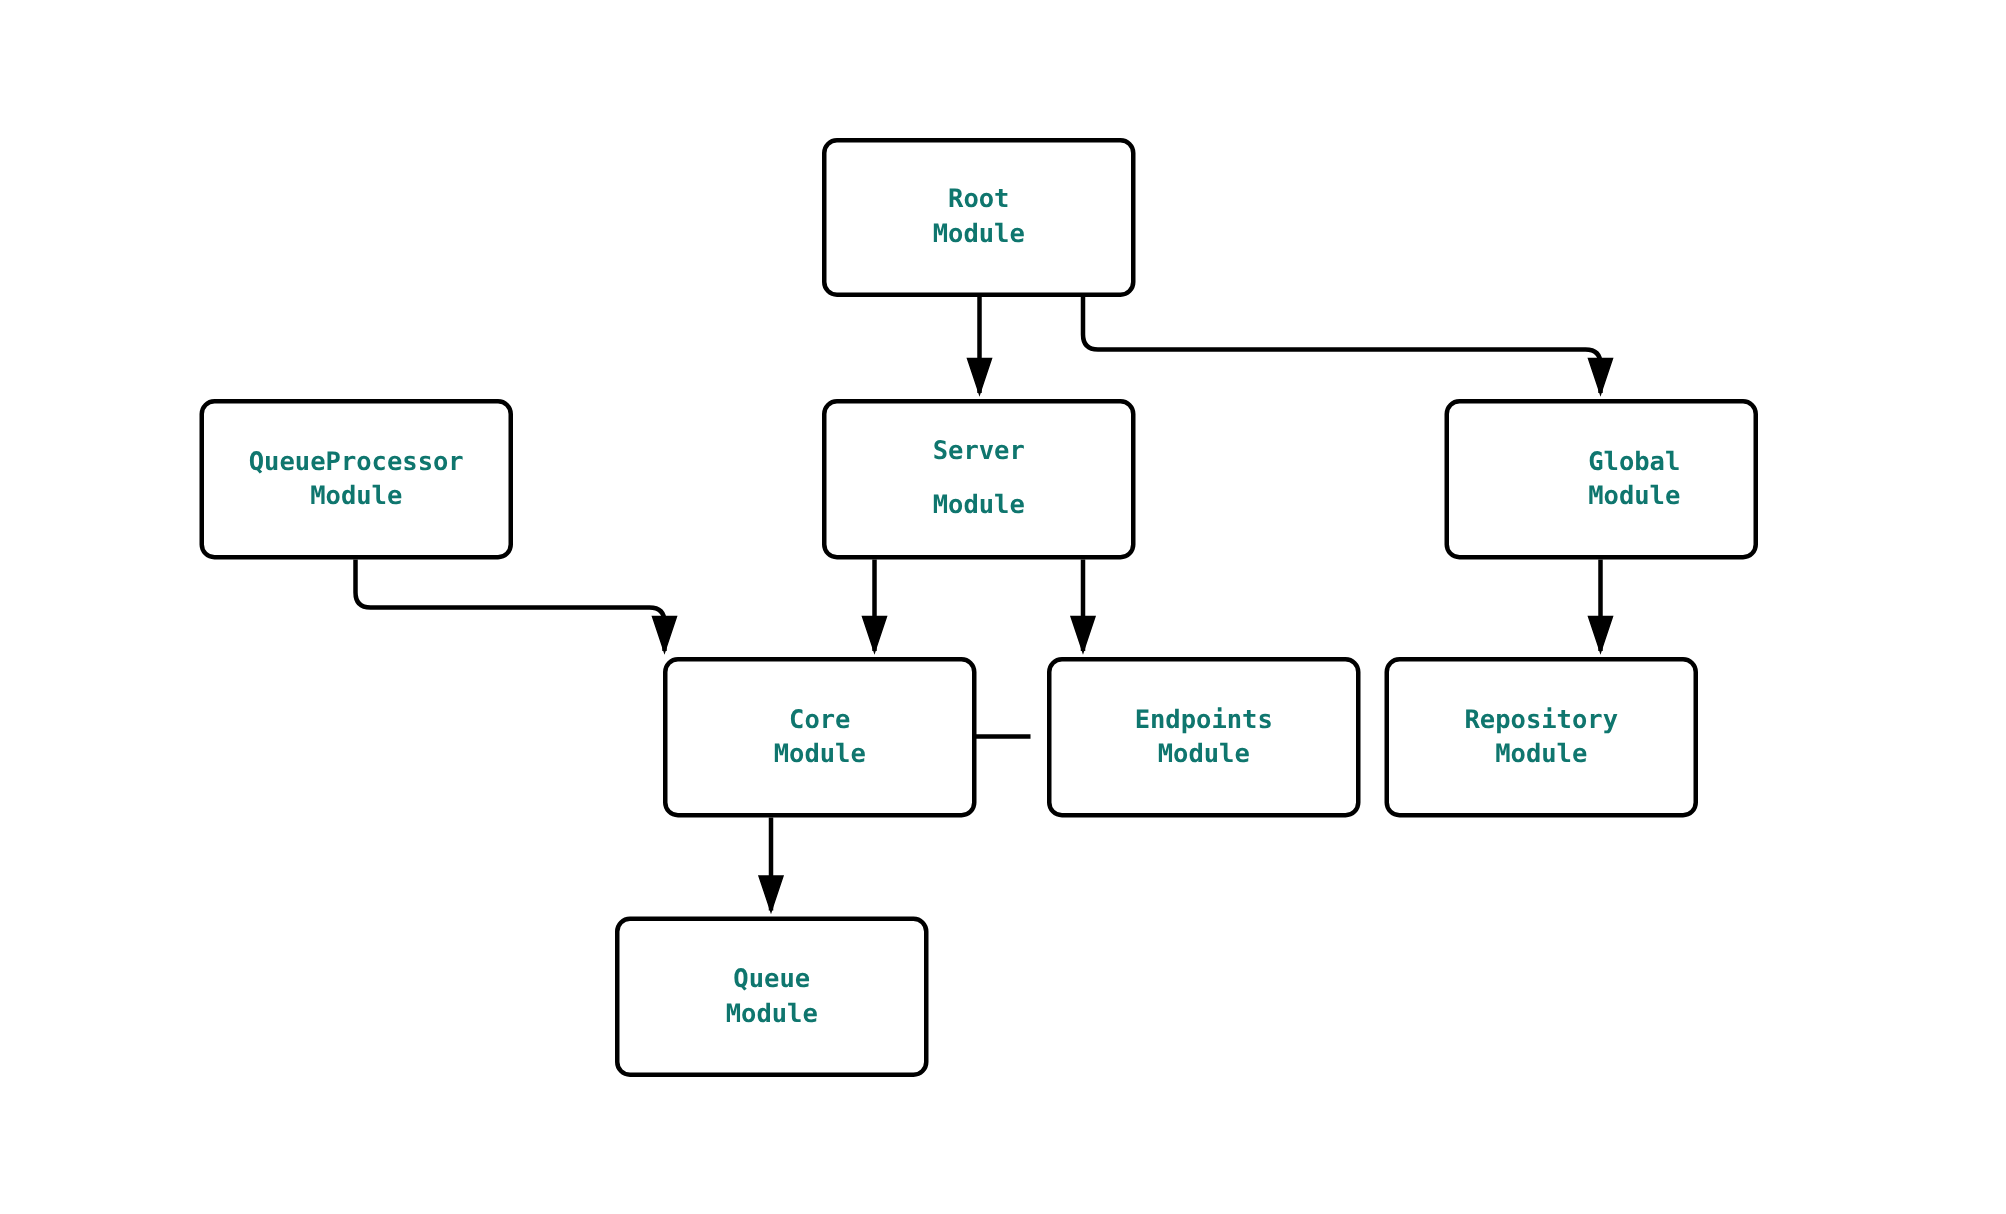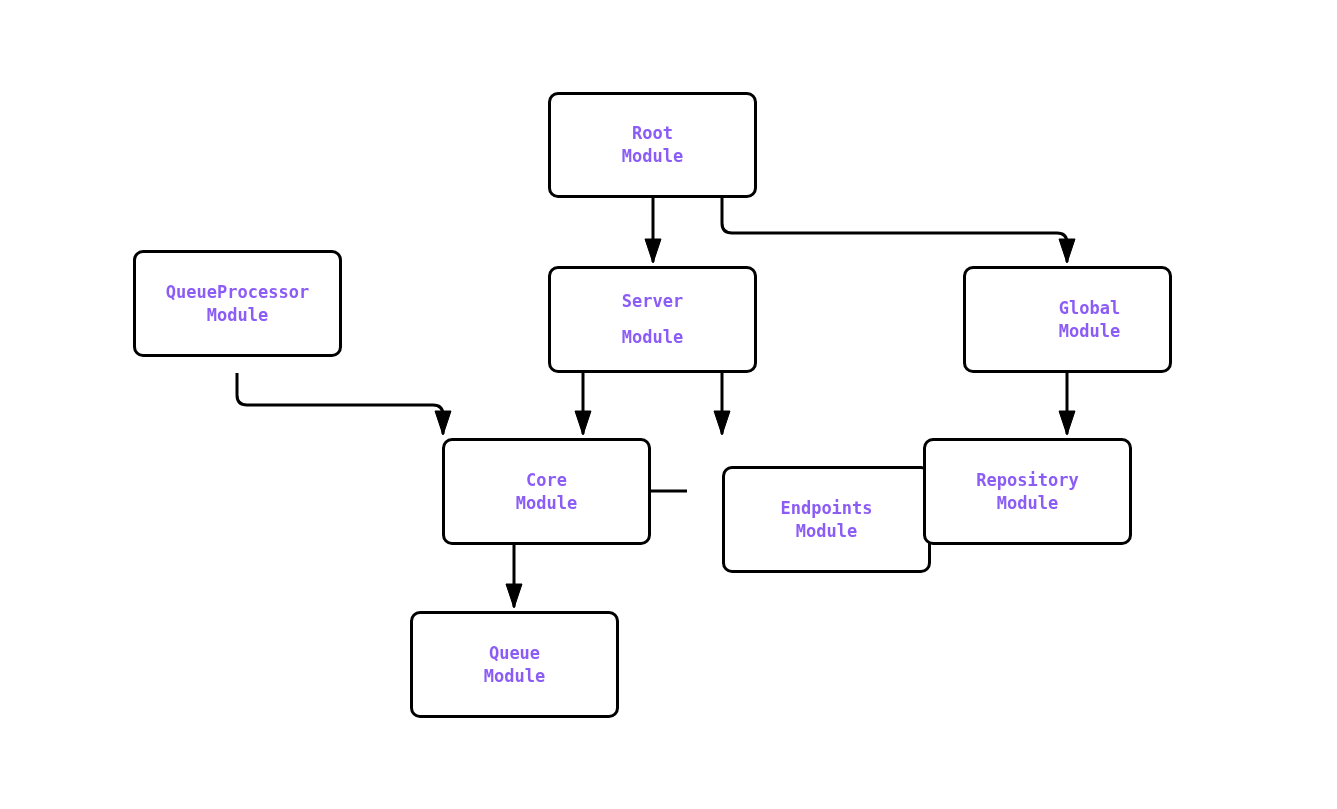--- a/index.html
+++ b/index.html
@@ -36,31 +36,31 @@
     border: 3px solid #000000;
     border-radius: 10px;
     display: flex;
     flex-direction: column;
     align-items: center;
     justify-content: center;
     text-align: center;
     font-size: 17px;
     font-weight: bold;
     line-height: 23px;
-    color: #8b5cf6;
+    color: #0f766e;
     white-space: nowrap;
   }
   .node span { display: block; }
 
   .node-root           { left: 548px; top:  92px; height: 106px; }
-  .node-queueprocessor { left: 133px; top: 250px; }
+  .node-queueprocessor { left: 133px; top: 266px; }
   .node-server         { left: 548px; top: 266px; gap: 13px; }
   .node-global         { left: 963px; top: 266px; padding-left: 44px; }
   .node-core           { left: 410px; top: 438px; margin-left: 32px; }
-  .node-endpoints      { left: 722px; top: 438px; margin-top: 28px; }
+  .node-endpoints      { left: 698px; top: 438px; }
   .node-repository     { left: 923px; top: 438px; text-align: center; }
   .node-queue          { left: 410px; top: 611px; }
 </style>
 </head>
 <body>
 
 <div class="canvas">
 
   <svg class="edges-layer" width="1337" height="809" viewBox="0 0 1337 809" xmlns="http://www.w3.org/2000/svg">
     <defs>

